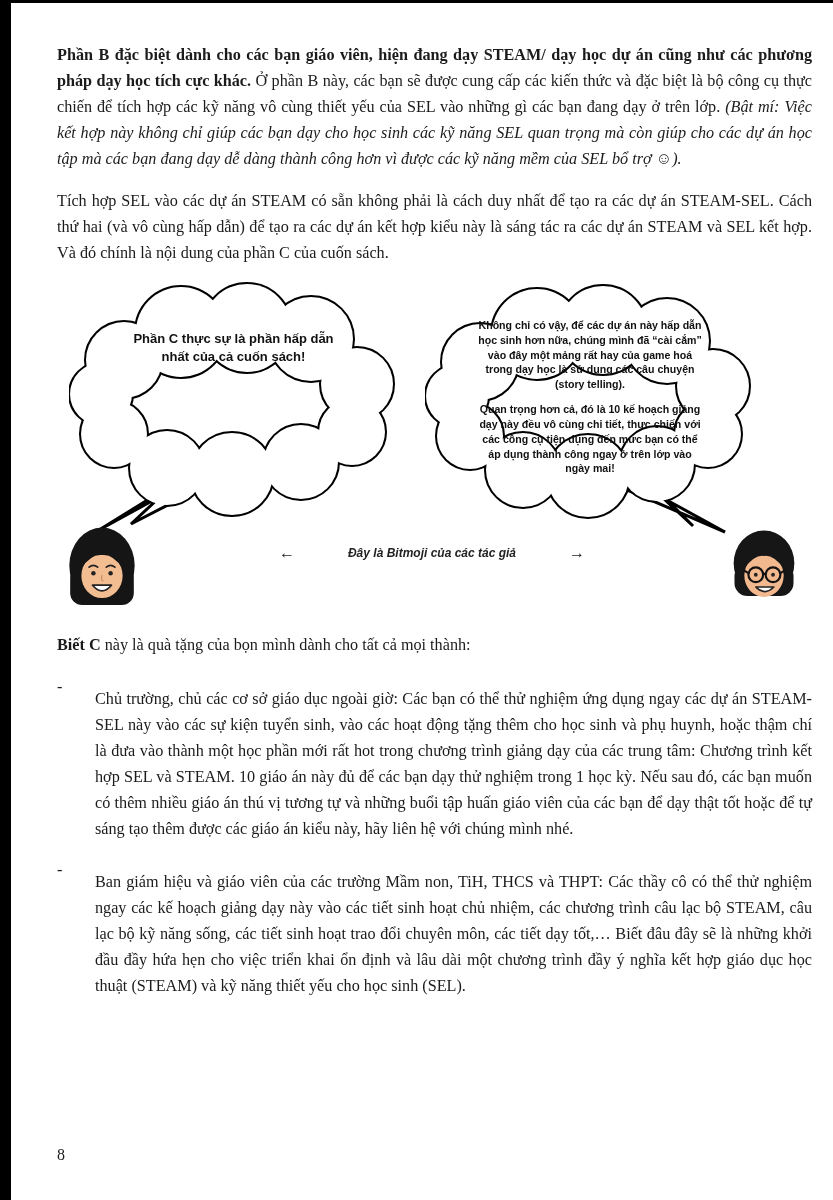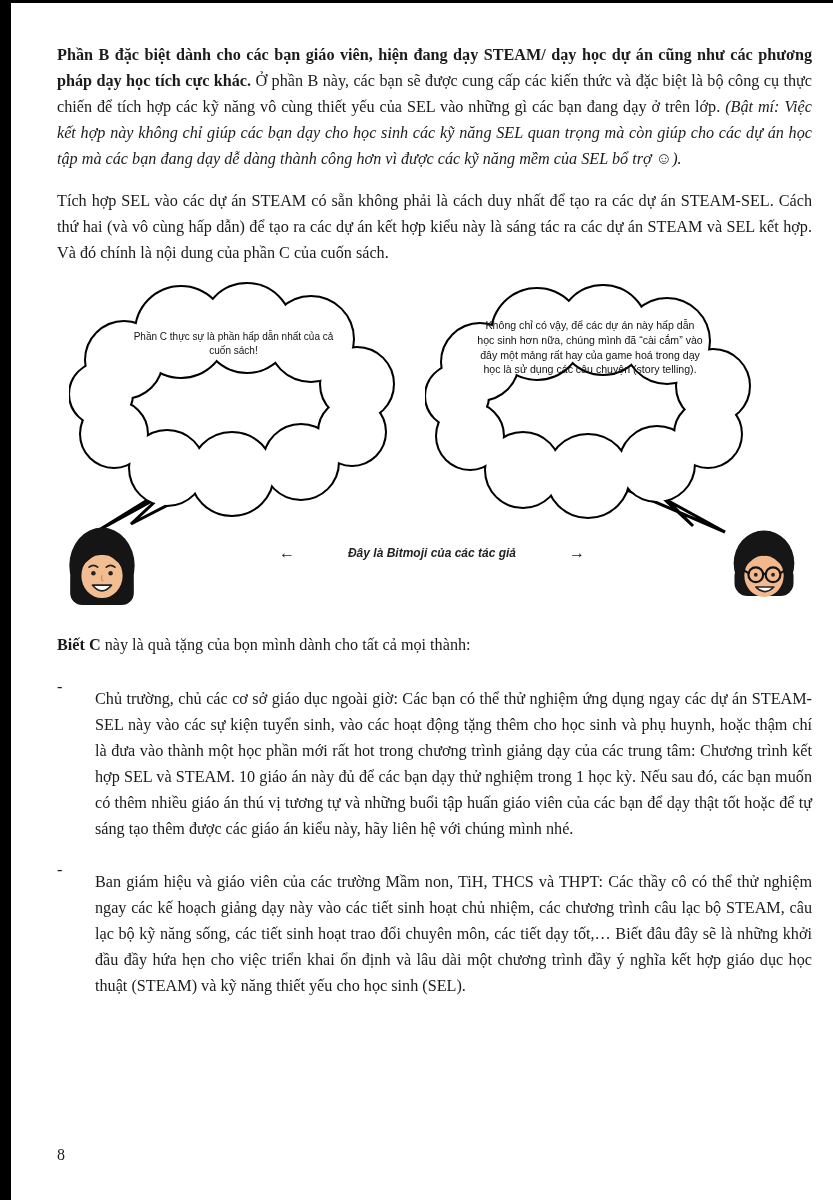--- a/index.html
+++ b/index.html
@@ -40,25 +40,25 @@
     height: 340px;
     margin: 2px 0 10px 0;
   }
   .cloud { position: absolute; }
   .cloud-left  { left: 12px;  top: 0; width: 330px; height: 252px; }
   .cloud-right { left: 368px; top: 2px; width: 330px; height: 252px; }
   .cloud svg { position: absolute; inset: 0; width: 100%; height: 100%; }
   .cloud-text {
     position: absolute;
     font-family: "Liberation Sans", "DejaVu Sans", sans-serif;
-    font-weight: normal;
+    font-weight: bold;
     text-align: center;
     color: #111;
   }
-  .cloud-left .cloud-text  { left: 58px; top: 48px; width: 213px; font-size: 10px; line-height: 1.42; }
+  .cloud-left .cloud-text  { left: 58px; top: 48px; width: 213px; font-size: 13px; line-height: 1.42; }
   .cloud-right .cloud-text { left: 52px; top: 34px; width: 226px; font-size: 10.6px; line-height: 1.4; }
   .cloud-text p { margin: 0 0 10px 0; }
   .cloud-text p:last-child { margin-bottom: 0; }
 
   .avatar { position: absolute; }
   .avatar-left  { left: 2px;   top: 238px; width: 86px; height: 96px; }
   .avatar-right { left: 666px; top: 240px; width: 82px; height: 94px; }
   .avatar svg { width: 100%; height: 100%; }
 
   .bitmoji-caption {
@@ -157,20 +157,21 @@
             <ellipse cx="283" cy="150" rx="33" ry="33"></ellipse>
             <ellipse cx="232" cy="180" rx="37" ry="37"></ellipse>
             <ellipse cx="163" cy="192" rx="41" ry="41"></ellipse>
             <ellipse cx="98" cy="186" rx="37" ry="37"></ellipse>
             <ellipse cx="45" cy="152" rx="33" ry="33"></ellipse>
             <ellipse cx="32" cy="112" rx="31" ry="31"></ellipse>
           </g>
         </svg>
         <div class="cloud-text">
           <p>Không chỉ có vậy, để các dự án này hấp dẫn học sinh hơn nữa, chúng mình đã “cài cắm” vào đây một mảng rất hay của game hoá trong dạy học là sử dụng các câu chuyện (story telling).</p>
+          <p>Quan trọng hơn cả, đó là 10 kế hoạch giảng dạy này đều vô cùng chi tiết, thực chiến với các công cụ tiện dụng đến mức bạn có thể áp dụng thành công ngay ở trên lớp vào ngày mai!</p>
         </div>
       </div>
 
       <div class="avatar avatar-left">
         <svg viewBox="0 0 100 110">
           <ellipse cx="50" cy="52" rx="38" ry="44" fill="#151515"></ellipse>
           <rect x="13" y="52" width="74" height="46" rx="14" fill="#151515"></rect>
           <ellipse cx="50" cy="64" rx="24" ry="26" fill="#f3bd92"></ellipse>
           <path d="M25,56 Q27,26 50,25 Q73,26 75,56 Q62,38 50,40 Q38,38 25,56 Z" fill="#151515"></path>
           <path d="M35,54 Q40,50 45,54" stroke="#222" stroke-width="2" fill="none" stroke-linecap="round"></path>

